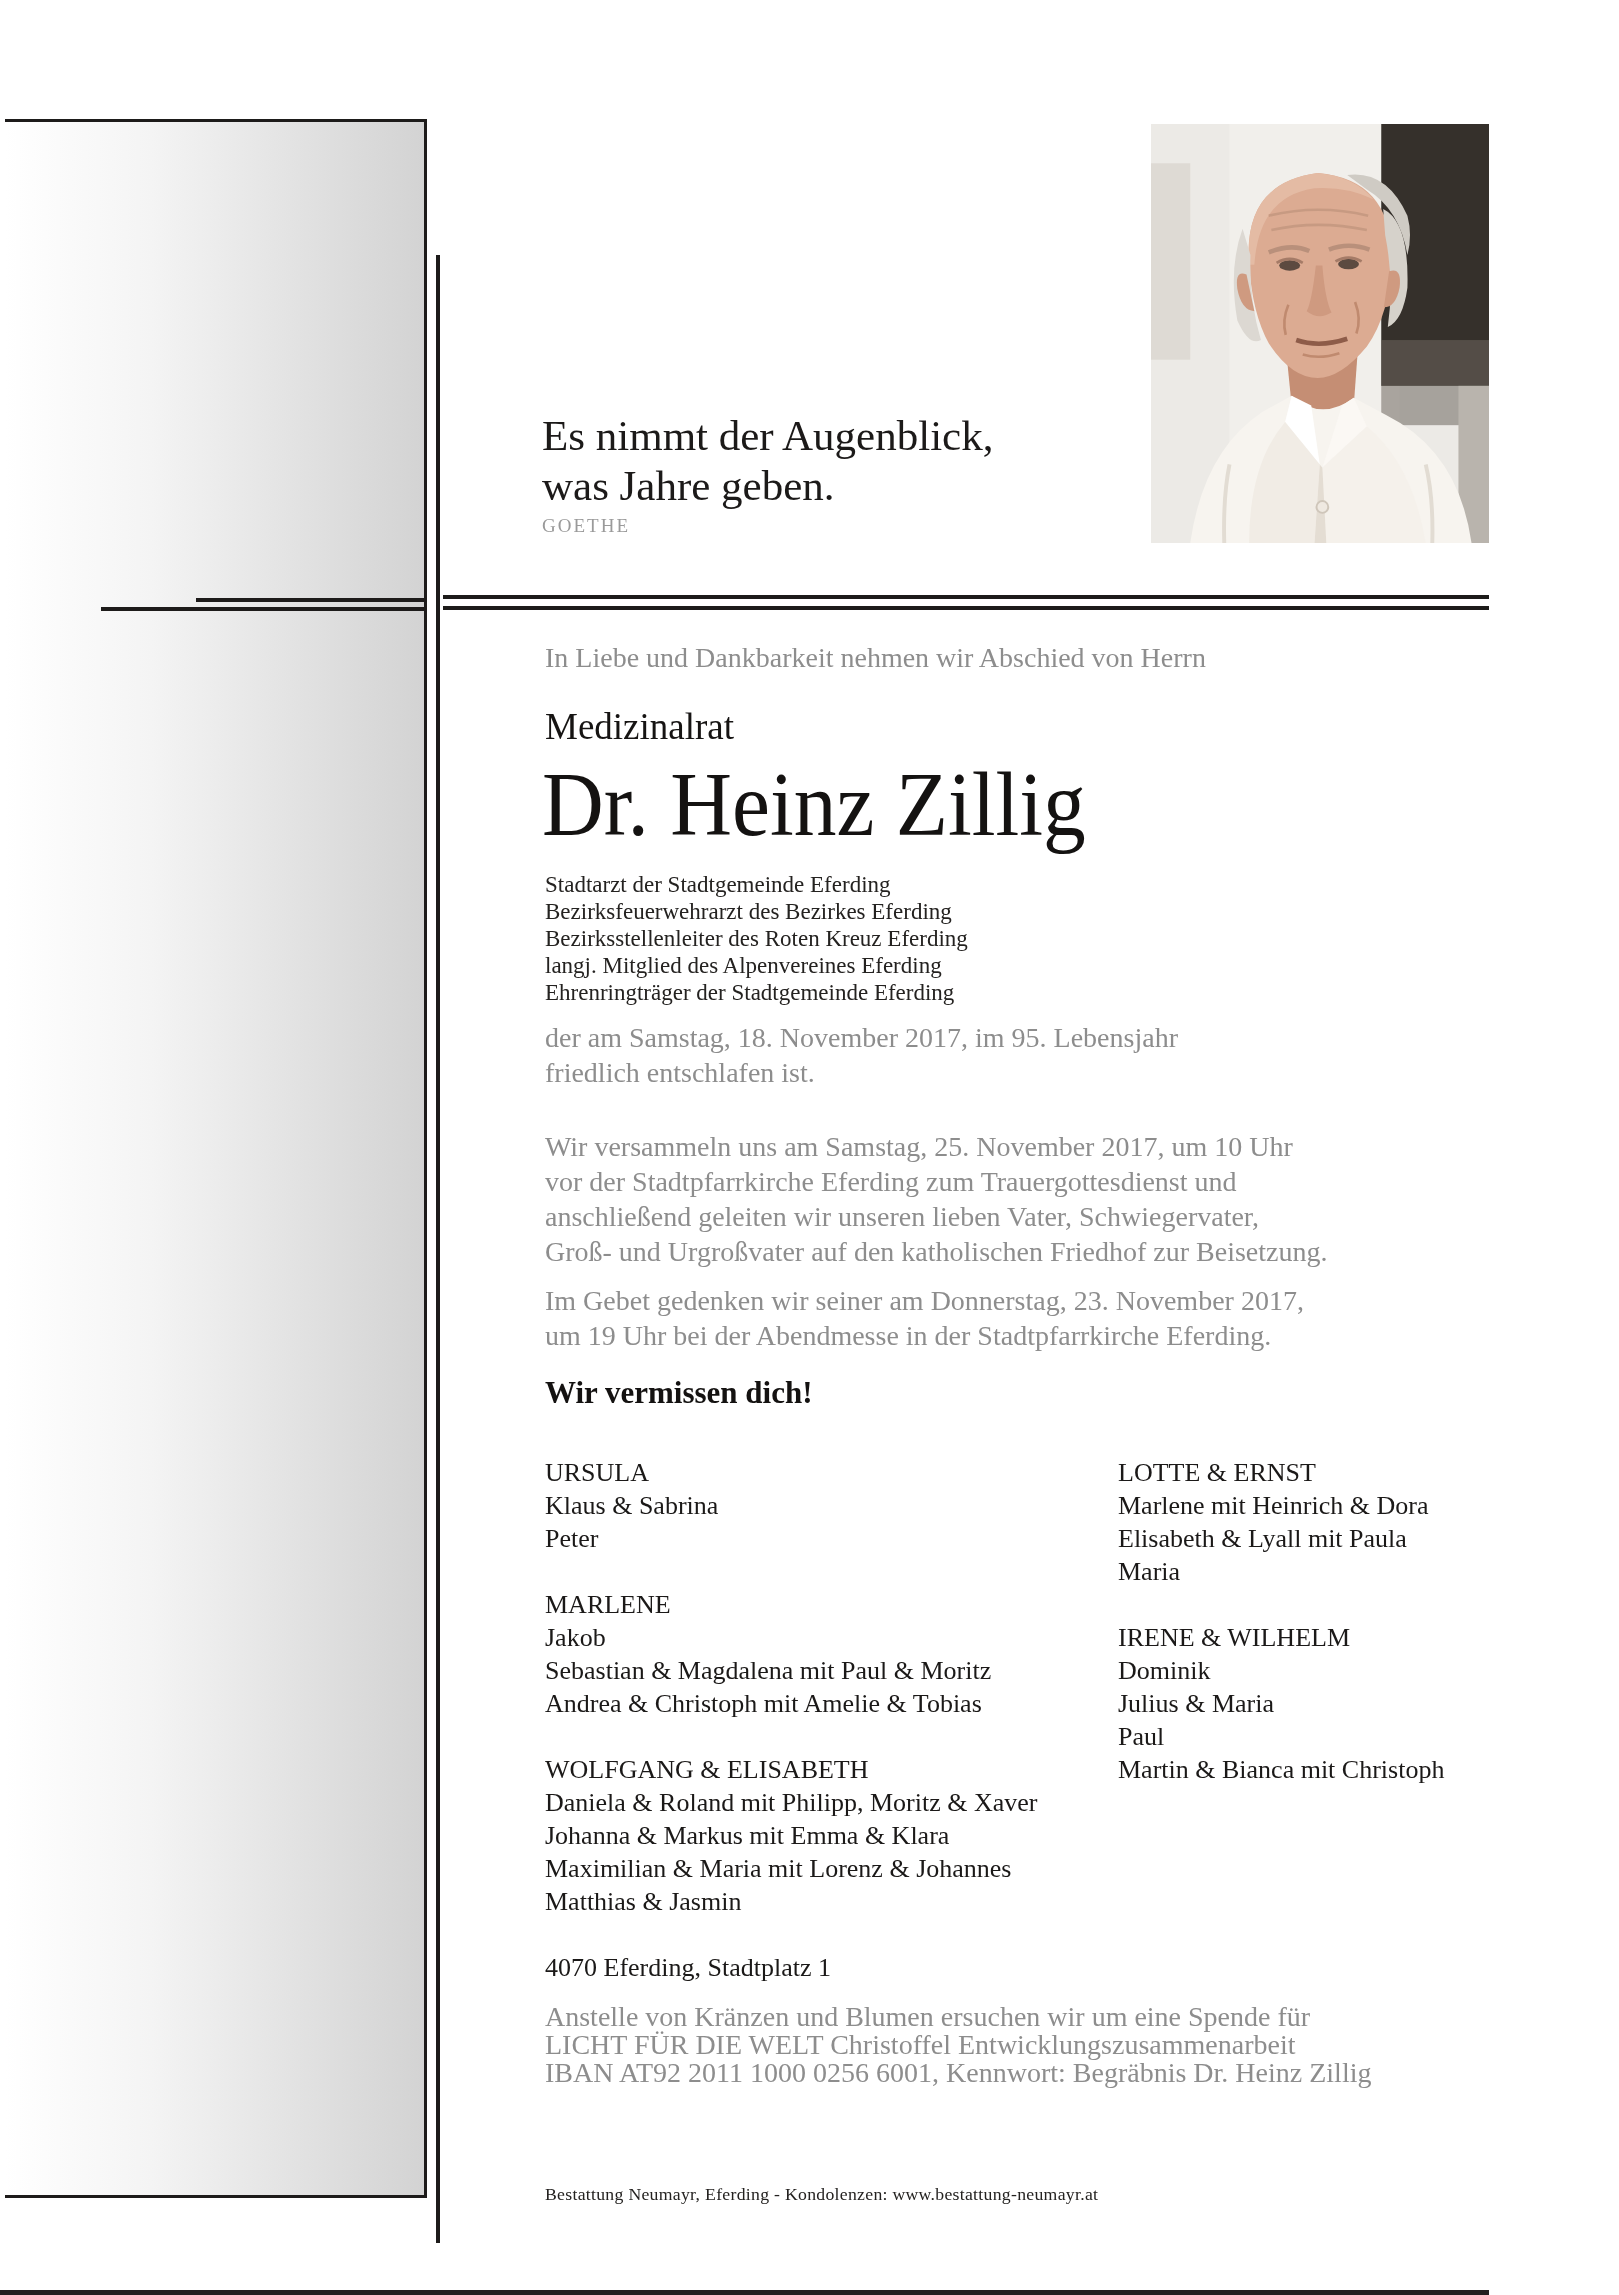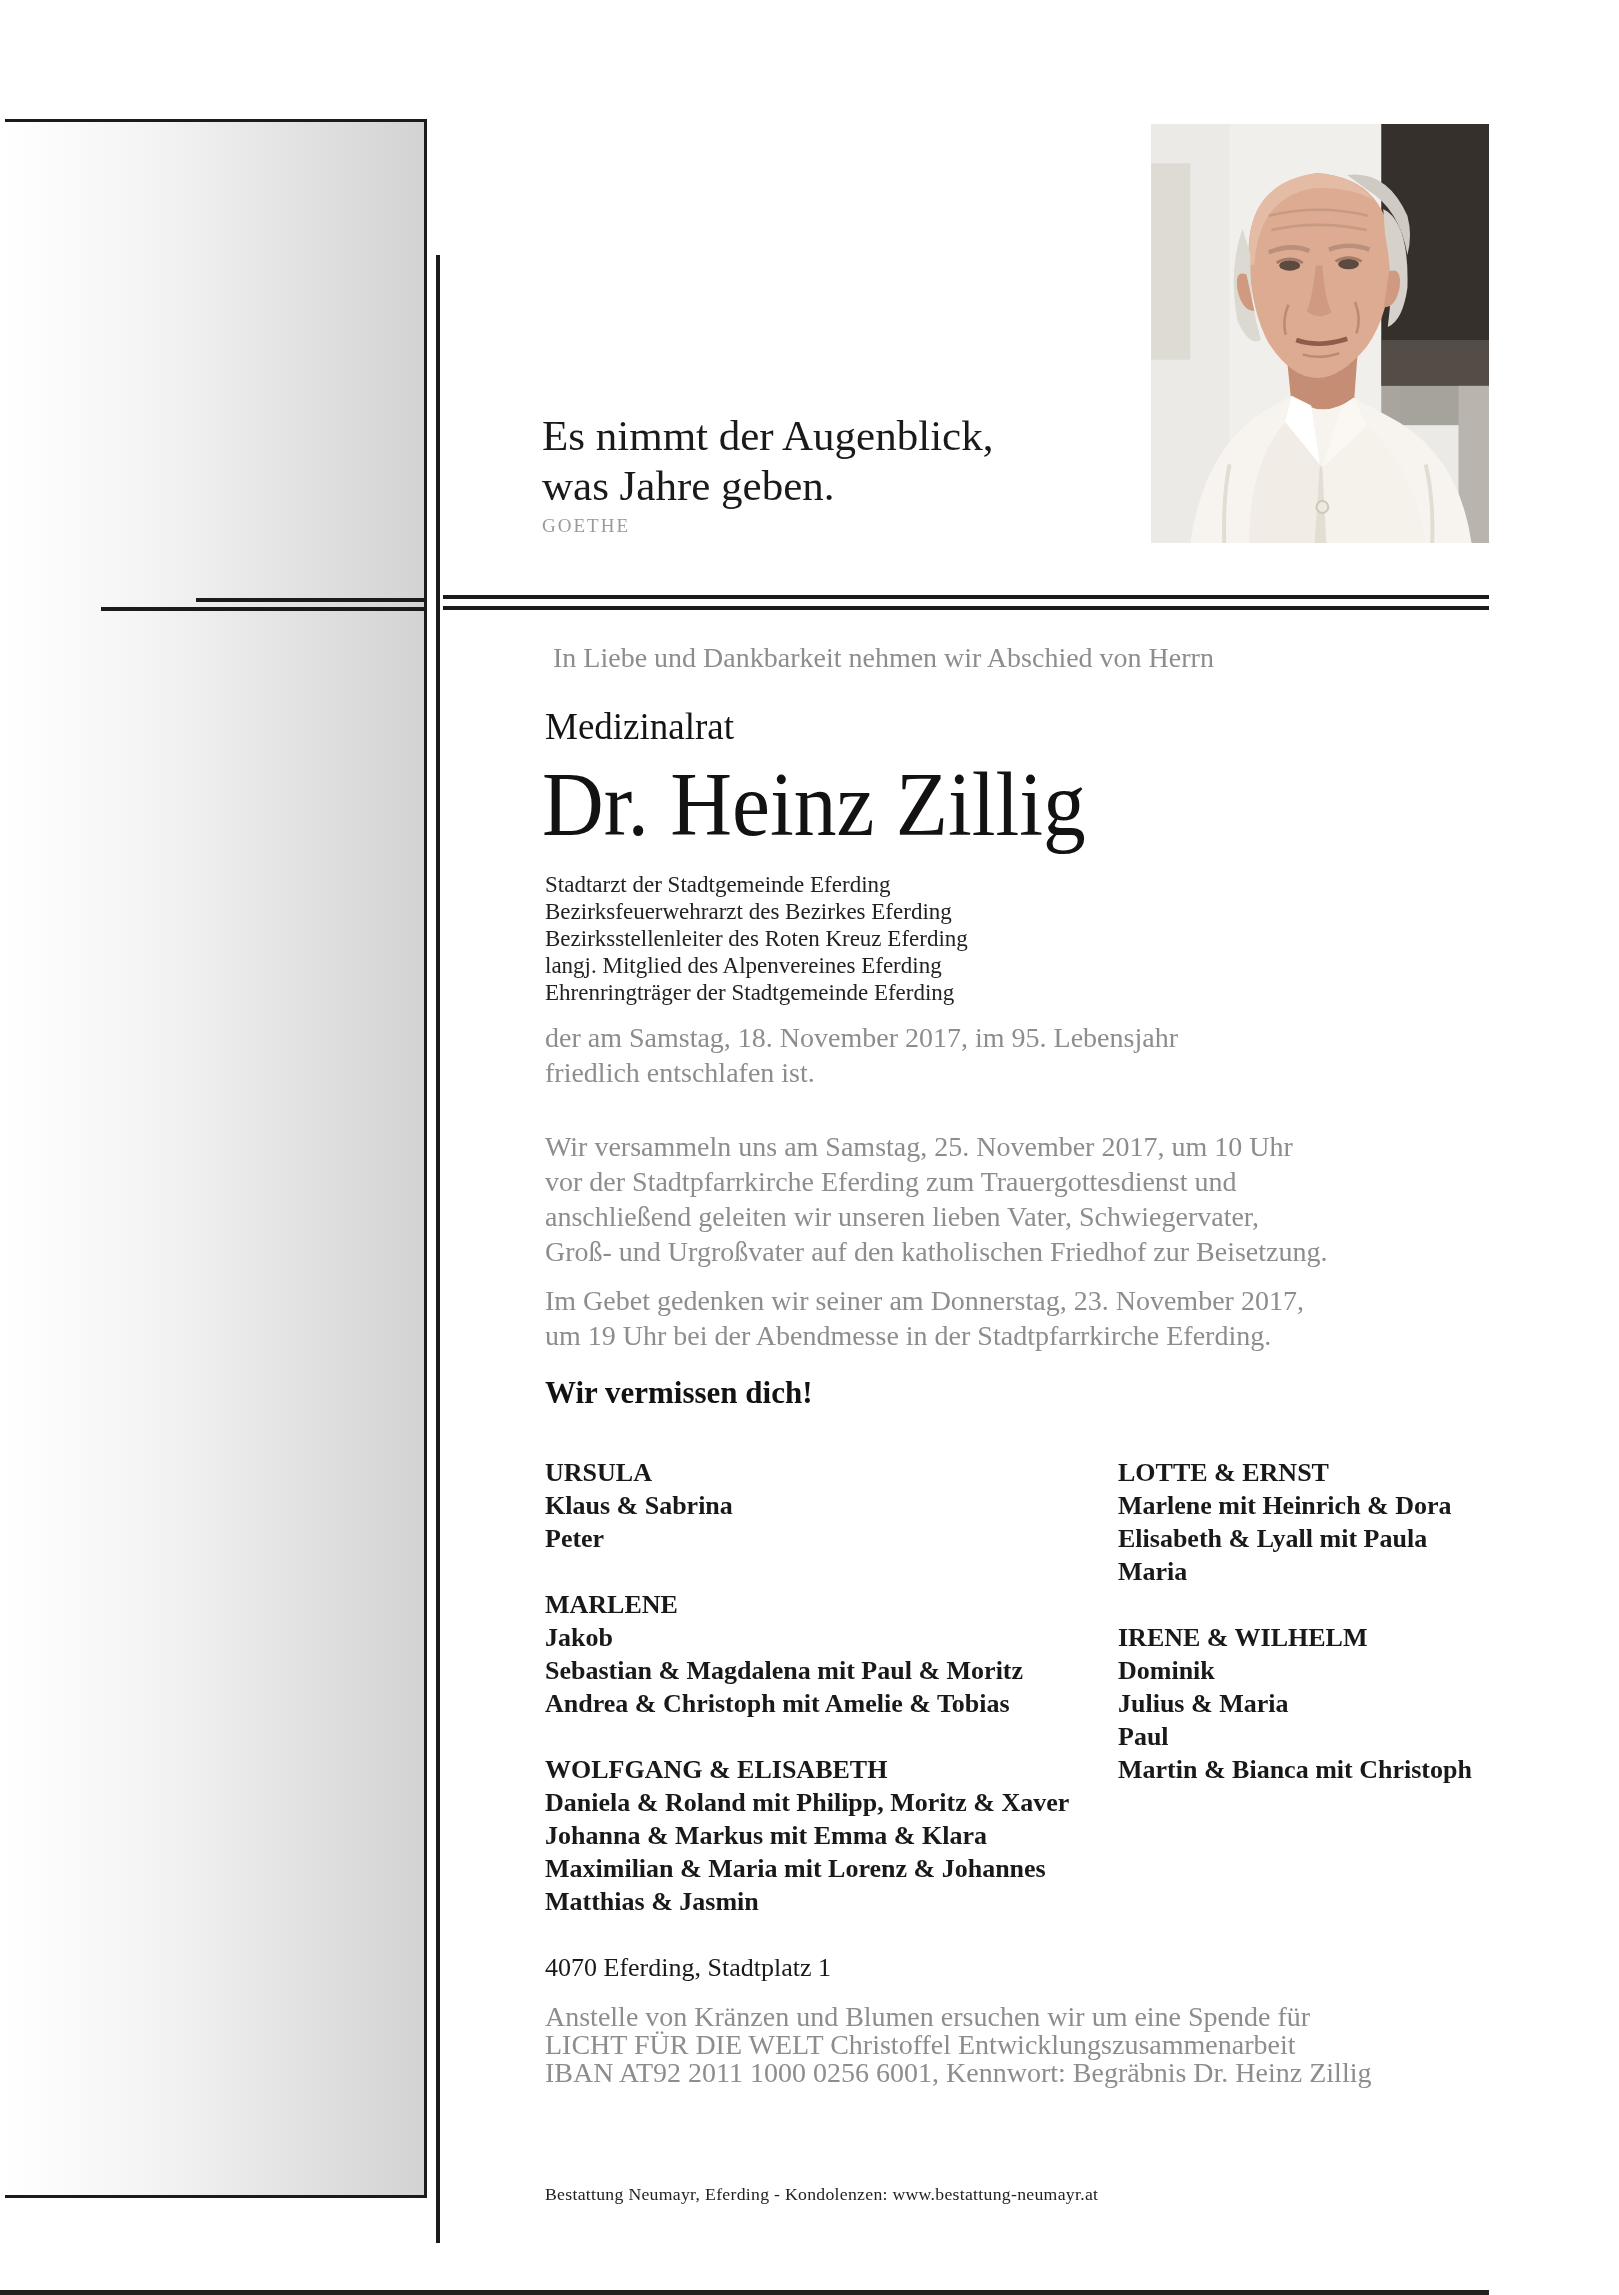--- a/index.html
+++ b/index.html
@@ -36,35 +36,35 @@
     overflow:hidden;
   }
   .photo svg{display:block;width:100%;height:100%;}
 
   .quote{position:absolute;left:542px;top:411px;line-height:50px;font-size:43px;color:#1c1a19;}
   .quote .qline{white-space:nowrap;}
   .quote .goethe{font-size:19px;color:#9a9a9a;letter-spacing:2px;line-height:22px;margin-top:3.9px;}
 
   .muted{color:#8d8d8d;}
 
-  .intro{position:absolute;left:545px;top:642px;font-size:28px;white-space:nowrap;margin-left:8px;}
+  .intro{position:absolute;left:545px;top:642px;font-size:28px;white-space:nowrap;}
   .medtitle{position:absolute;left:545px;top:705px;font-size:37px;color:#161413;}
   .bigname{
     position:absolute;left:542px;top:753px;font-size:90px;color:#141211;
     transform:scaleX(0.95);transform-origin:left top;white-space:nowrap;
   }
   .roles{position:absolute;left:545px;top:871px;font-size:23px;line-height:27px;color:#242220;}
   .block{position:absolute;left:545px;font-size:28px;line-height:35px;white-space:nowrap;}
   .death{top:1020px;}
   .funeral{top:1129px;}
   .prayer{top:1283px;}
   .missing{position:absolute;left:545px;top:1375px;font-size:31px;font-weight:bold;color:#141211;}
 
   .col{position:absolute;top:1456px;font-size:26px;line-height:33px;color:#1b1918;}
-  .col .group{margin-bottom:33px;font-weight:bold;}
+  .col .group{margin-bottom:33px;}
   .col-left{left:545px;}
   .col-right{left:1118px;}
 
   .address{position:absolute;left:545px;top:1918px;font-size:26px;color:#1b1918;margin-top:35px;}
   .donation{position:absolute;left:545px;top:2003px;font-size:28px;line-height:28px;white-space:nowrap;}
   .footer{position:absolute;left:545px;top:2184px;font-size:17.7px;color:#242220;letter-spacing:0.3px;}
 </style>
 </head>
 <body>
 

